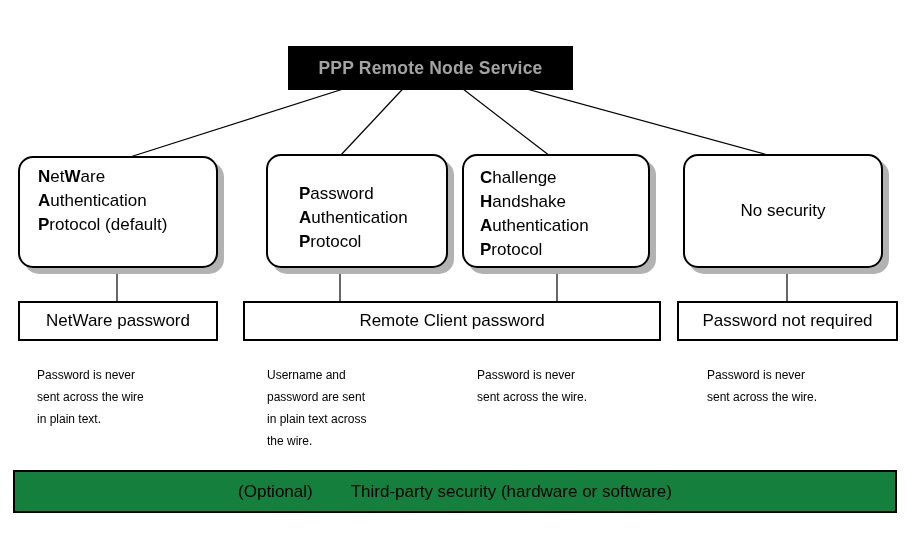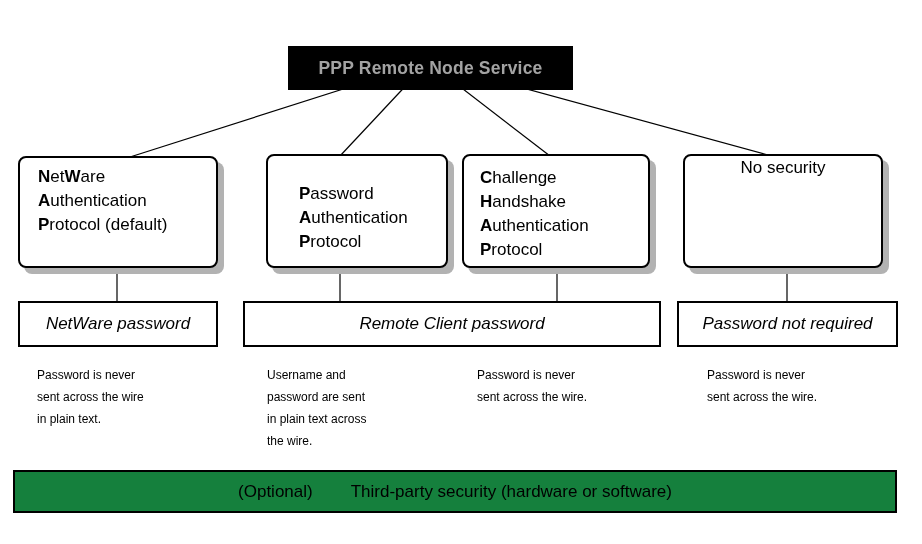--- a/index.html
+++ b/index.html
@@ -36,44 +36,43 @@
     align-items: center;
     justify-content: center;
     letter-spacing: 0.2px;
     margin-top: 28px;
   }
   .auth-node {
     position: absolute;
     box-sizing: border-box;
     background: #ffffff;
     border: 2px solid #000000;
-    border-radius: 8px;
+    border-radius: 15px;
     box-shadow: 6px 6px 0 #b2b2b2;
     font-size: 17px;
     line-height: 24px;
     color: #000000;
   }
   .auth-node .b { font-weight: bold; }
   #node-0 { left: 18px;  top: 156px; width: 200px; height: 112px; padding: 7px 6px 0 18px; }
   #node-1 { left: 250px; top: 154px; width: 182px; height: 114px; padding: 26px 6px 0 31px; margin-left: 16px; }
   #node-2 { left: 462px; top: 154px; width: 188px; height: 114px; padding: 10px 6px 0 16px; }
   #node-3 { left: 683px; top: 154px; width: 200px; height: 114px;
-            display: flex; justify-content: center; }
+            display: flex; align-items: center; justify-content: center; }
   .pwd-box {
     position: absolute;
-    top: 301px; height: 46px;
+    top: 301px; height: 40px;
     box-sizing: border-box;
     border: 2px solid #000000;
     background: #ffffff;
     display: flex;
     align-items: center;
     justify-content: center;
     font-size: 17px;
     color: #000000;
-    font-style: italic;
   }
   #pwd-0 { left: 18px;  width: 200px; }
   #pwd-1 { left: 243px; width: 418px; }
   #pwd-2 { left: 677px; width: 221px; }
   .note {
     position: absolute;
     top: 364px;
     font-size: 12px;
     line-height: 22px;
     color: #000000;

